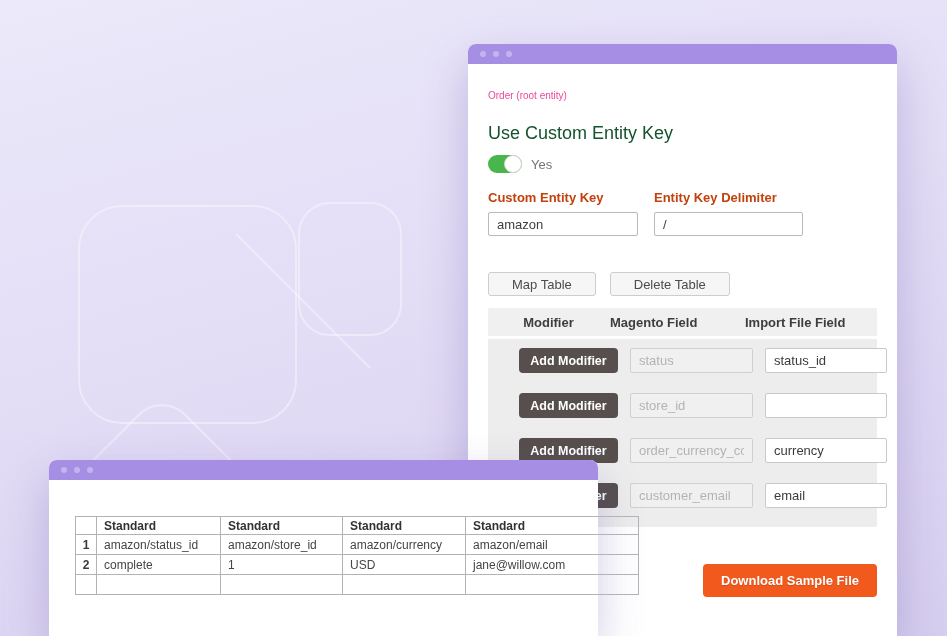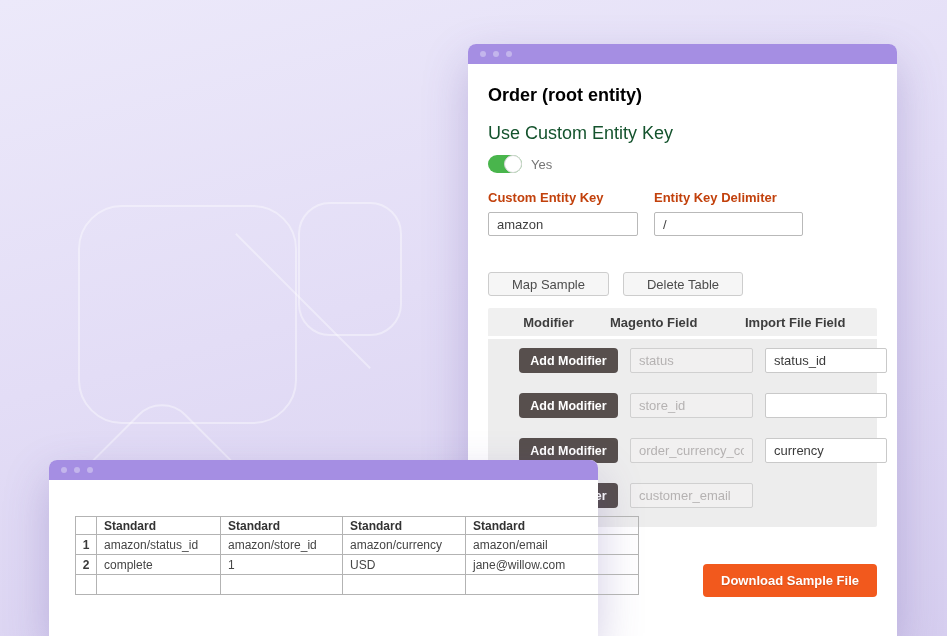--- a/index.html
+++ b/index.html
@@ -18,21 +18,21 @@
   .window{position:absolute;background:#fff;border-radius:8px 8px 0 0;
     box-shadow:0 18px 45px rgba(88,68,158,0.28);}
   .main-window{left:468px;top:44px;width:429px;height:592px;z-index:1;}
   .sheet-window{left:49px;top:460px;width:549px;height:176px;z-index:2;}
 
   .titlebar{height:20px;background:#a58ee3;border-radius:8px 8px 0 0;
     display:flex;align-items:center;gap:7px;padding-left:12px;}
   .dot{width:6px;height:6px;border-radius:50%;background:#c3b5ec;}
 
   .main-body{padding:0 20px;}
-  .page-title{font-size:18px;font-weight:700;color:#000000;margin:23px 0 0;line-height:17px;}
+  .page-title{font-size:10px;font-weight:400;color:#ec4899;margin:23px 0 0;line-height:17px;}
   .section-label{margin-top:19px;font-size:18px;color:#14532d;}
   .toggle-row{margin-top:11px;display:flex;align-items:center;gap:9px;height:18px;}
   .toggle{width:34px;height:18px;border-radius:9px;background:#49b54c;position:relative;display:inline-block;cursor:pointer;}
   .knob{position:absolute;right:0px;top:0px;width:18px;height:18px;background:#fff;
     border:1px solid #d6d6d6;border-radius:50%;box-sizing:border-box;}
   .toggle-value{font-size:13px;color:#757575;}
 
   .fields-row{margin-top:17px;display:flex;gap:16px;}
   .field{display:flex;flex-direction:column;}
   .field label{font-size:13px;font-weight:600;color:#c2410c;margin-bottom:7px;}
@@ -103,21 +103,21 @@
         <label>Custom Entity Key</label>
         <input class="text-input w150" type="text" value="amazon" style="">
       </div>
       <div class="field">
         <label>Entity Key Delimiter</label>
         <input class="text-input w149" type="text" value="/" style="">
       </div>
     </div>
 
     <div class="btn-row">
-      <button class="btn-light">Map Sample</button>
+      <button class="btn-light">Map Table</button>
       <button class="btn-light">Delete Table</button>
     </div>
 
     <div class="grid-header">
       <div class="h-center">Modifier</div>
       <div>Magento Field</div>
       <div>Import File Field</div>
     </div>
 
     <div class="grid-body">
@@ -132,20 +132,21 @@
         <input class="input-white" type="text" value="" style="">
       </div>
       <div class="grid-row">
         <button class="btn-dark">Add Modifier</button>
         <input class="input-gray" type="text" disabled="" value="order_currency_code" style="">
         <input class="input-white" type="text" value="currency" style="">
       </div>
       <div class="grid-row">
         <button class="btn-dark">Add Modifier</button>
         <input class="input-gray" type="text" disabled="" value="customer_email" style="">
+        <input class="input-white" type="text" value="email" style="">
       </div>
     </div>
 
     <div class="download-row">
       <button class="btn-orange">Download Sample File</button>
     </div>
   </div>
 </section>
 
 <section class="window sheet-window">

